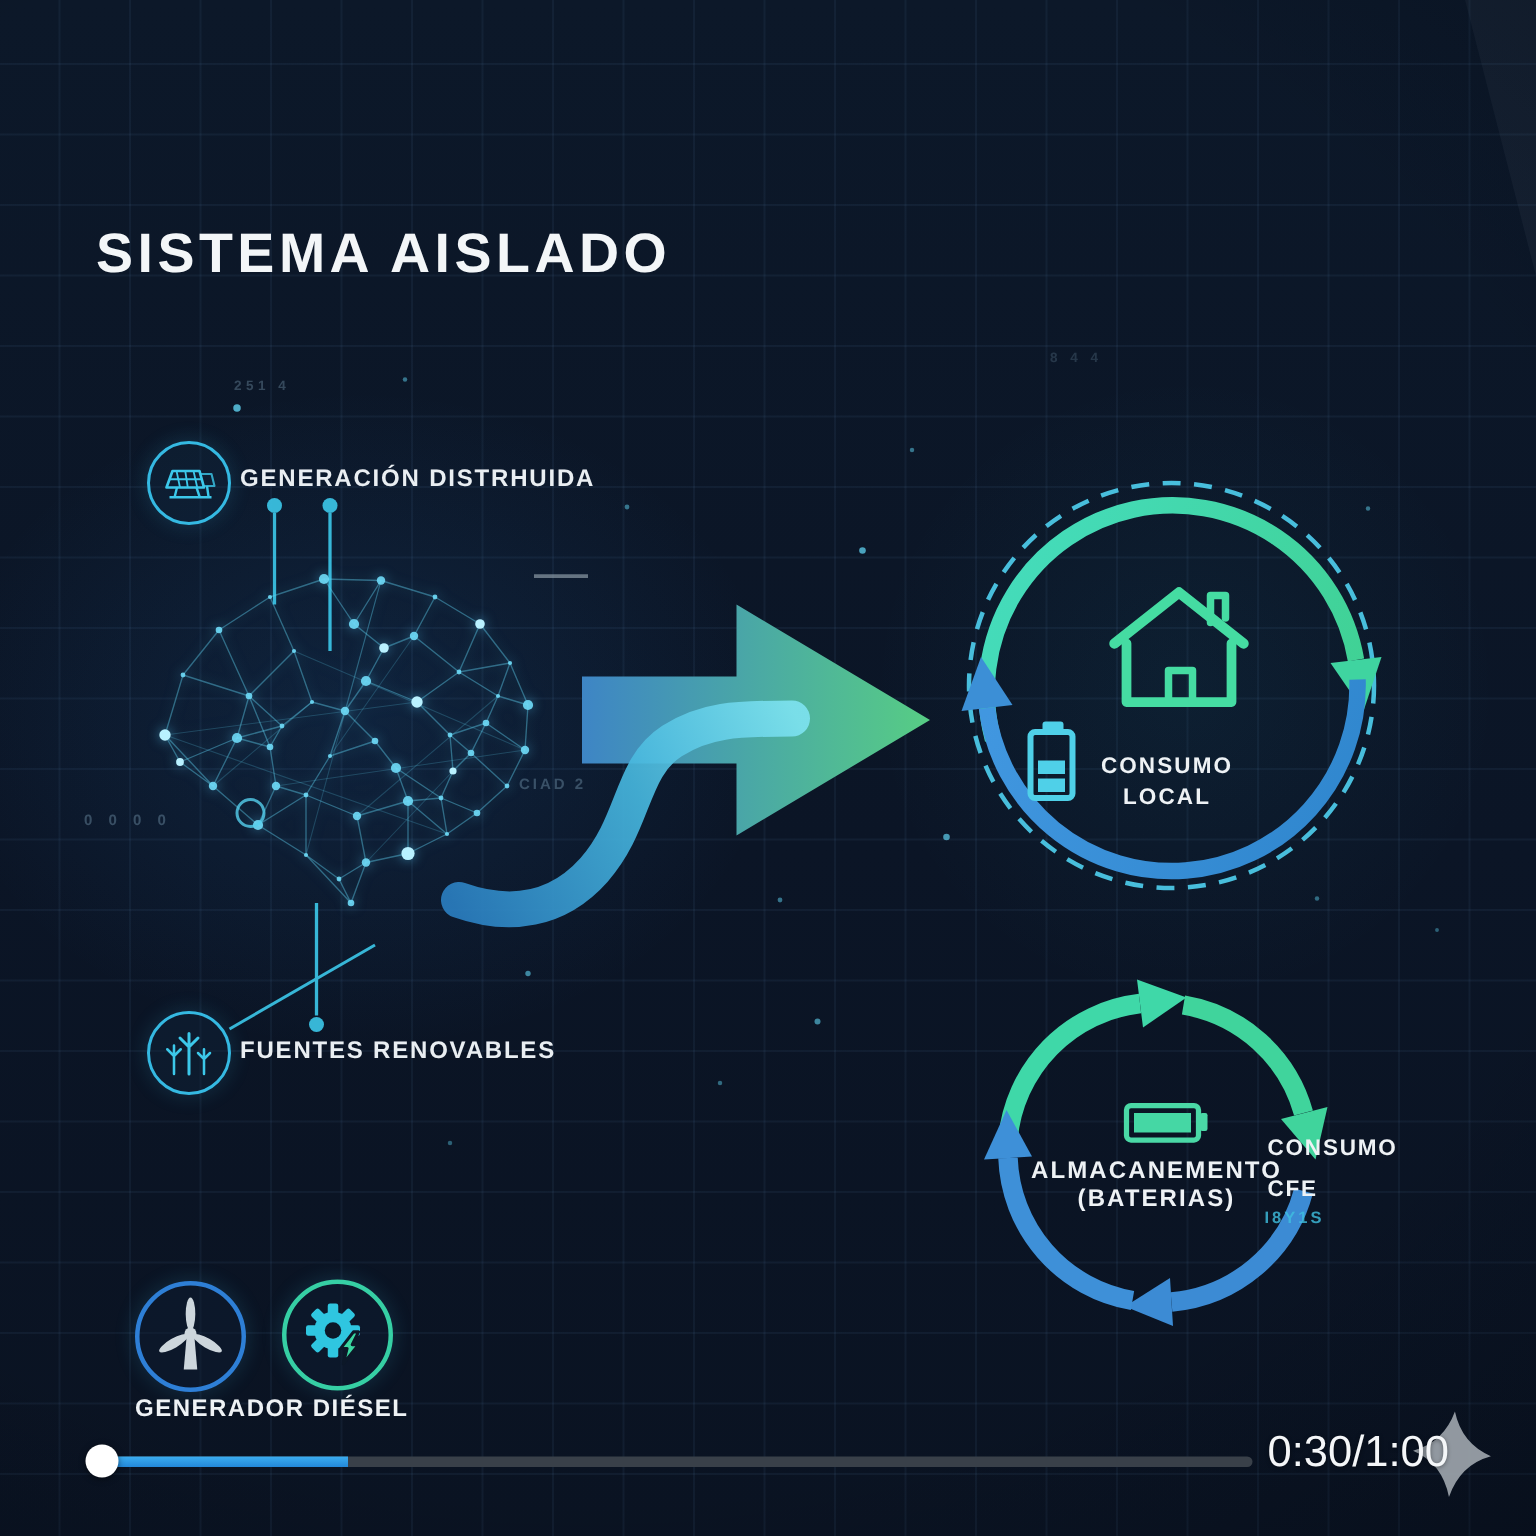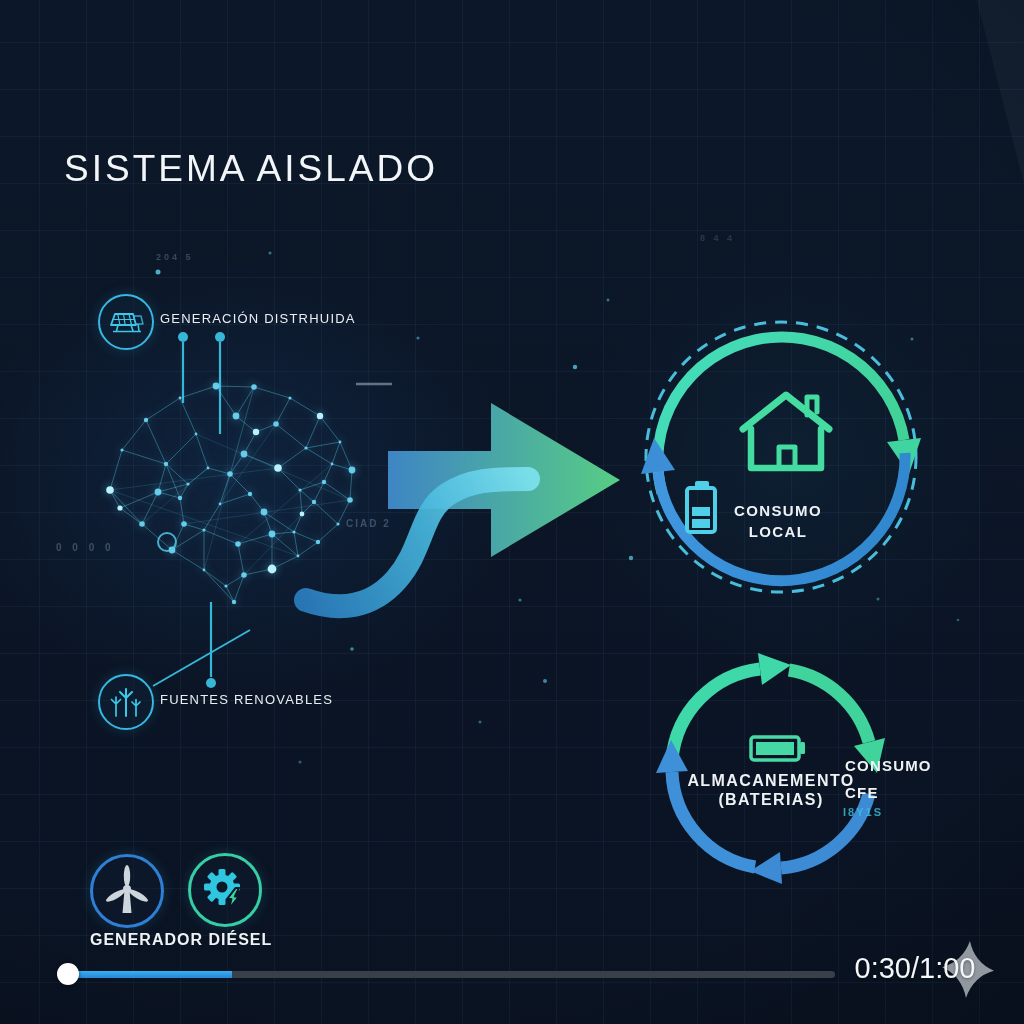--- a/index.html
+++ b/index.html
@@ -17,22 +17,22 @@
   .glow{position:absolute;border-radius:50%;pointer-events:none;}
   #glow-brain{left:-40px;top:260px;width:560px;height:440px;
     background:radial-gradient(closest-side, rgba(45,140,230,.12), rgba(45,140,230,0));}
   #glow-cycle{left:580px;top:250px;width:420px;height:420px;
     background:radial-gradient(closest-side, rgba(45,190,230,.06), rgba(45,190,230,0));}
   #corner-light{position:absolute;left:938px;top:0;width:86px;height:200px;
     background:rgba(175,195,225,.055);clip-path:polygon(100% 0,45% 0,100% 92%);}
   svg{display:block}
   #art{position:absolute;left:0;top:0;z-index:2;}
   .txt{position:absolute;color:#eef2f5;z-index:5;}
-  #title{left:64px;top:148px;font-size:37px;font-weight:400;letter-spacing:3px;color:#f3f6f8;}
-  .src-label{font-size:13px;font-weight:400;letter-spacing:1.2px;color:#e9eef2;}
+  #title{left:64px;top:148px;font-size:37px;font-weight:700;letter-spacing:3px;color:#f3f6f8;}
+  .src-label{font-size:16px;font-weight:700;letter-spacing:1.2px;color:#e9eef2;}
   #label-gen{left:160px;top:311px;}
   #label-fue{left:160px;top:692px;}
   .badge{position:absolute;border-radius:50%;z-index:4;display:flex;align-items:center;justify-content:center;
          background:rgba(16,40,64,.35);box-shadow:0 0 14px rgba(60,190,235,.18);}
   #badge-solar{left:98px;top:294px;width:52px;height:52px;border:2.5px solid #35b9e2;}
   #badge-wind-sm{left:98px;top:674px;width:52px;height:52px;border:2.5px solid #35b9e2;}
   #badge-wind{left:90px;top:854px;width:68px;height:68px;border:3px solid #2e7fd6;background:rgba(14,30,52,.4);}
   #badge-gear{left:188px;top:853px;width:68px;height:68px;border:3px solid #36cfa4;background:rgba(14,30,52,.4);}
   .cyc{font-weight:700;text-align:center;letter-spacing:1.4px;color:#eef2f5;}
   #consumo1{left:698px;top:502px;width:160px;font-size:15px;}
@@ -49,21 +49,21 @@
   #glitch3{left:346px;top:518px;font-size:10px;letter-spacing:2px;opacity:.3;}
   #glitch4{left:56px;top:542px;font-size:10px;letter-spacing:4px;opacity:.3;text-align:right;}
   
   #player{position:absolute;left:0;top:0;width:1024px;height:1024px;z-index:6;pointer-events:none;}
   #progress-track{position:absolute;left:62px;top:971px;width:773px;height:7px;border-radius:4px;
      background:#394049;pointer-events:auto;}
   #progress-fill{position:absolute;left:0;top:0;height:7px;border-radius:4px 0 0 4px;
      background:linear-gradient(180deg,#3badf0,#2388d9);}
   #progress-thumb{position:absolute;left:-5px;top:-8px;width:22px;height:22px;border-radius:50%;
      background:#ffffff;box-shadow:0 1px 4px rgba(0,0,0,.5);pointer-events:auto;}
-  #time{position:absolute;left:845px;top:952px;width:140px;text-align:center;font-size:29px;font-weight:500;
+  #time{position:absolute;left:845px;top:952px;width:140px;text-align:left;font-size:29px;font-weight:500;
      color:#f4f6f8;z-index:7;text-shadow:0 1px 3px rgba(0,0,0,.4);}
 </style>
 </head>
 <body>
 
 <div id="stage">
   <div id="grid"></div>
   <div id="corner-light"></div>
   <div class="glow" id="glow-brain"></div>
   <div class="glow" id="glow-cycle"></div>
@@ -369,21 +369,21 @@
         <rect x="-3.5" y="-18" width="7" height="8" rx="1.5" transform="rotate(270)"></rect>
         <rect x="-3.5" y="-18" width="7" height="8" rx="1.5" transform="rotate(315)"></rect>
         <circle r="12.5"></circle>
         <circle r="5.5" fill="#0c1828"></circle>
       </g>
       <polygon points="9,-6 -1,7 4,7 1,19 13,4 8,4 13,-6" transform="translate(3,3) scale(.85)" fill="#3ad6a0" stroke="#0c1828" stroke-width="2.4" stroke-linejoin="round"></polygon>
     </svg>
   </div>
   <div class="txt" id="label-generador">GENERADOR DIÉSEL</div>
 
-  <div class="glitch" id="glitch1">204 5</div>
+  <div class="glitch" id="glitch1">251 4</div>
   <div class="glitch" id="glitch2">8 4 4</div>
   <div class="glitch" id="glitch3">CIAD 2</div>
   <div class="glitch" id="glitch4">0 0 0 0</div>
 
   <div id="player">
     <div id="progress-track">
       <div id="progress-fill" style="width: 22%;"></div>
       <div id="progress-thumb"></div>
     </div>
   </div>

